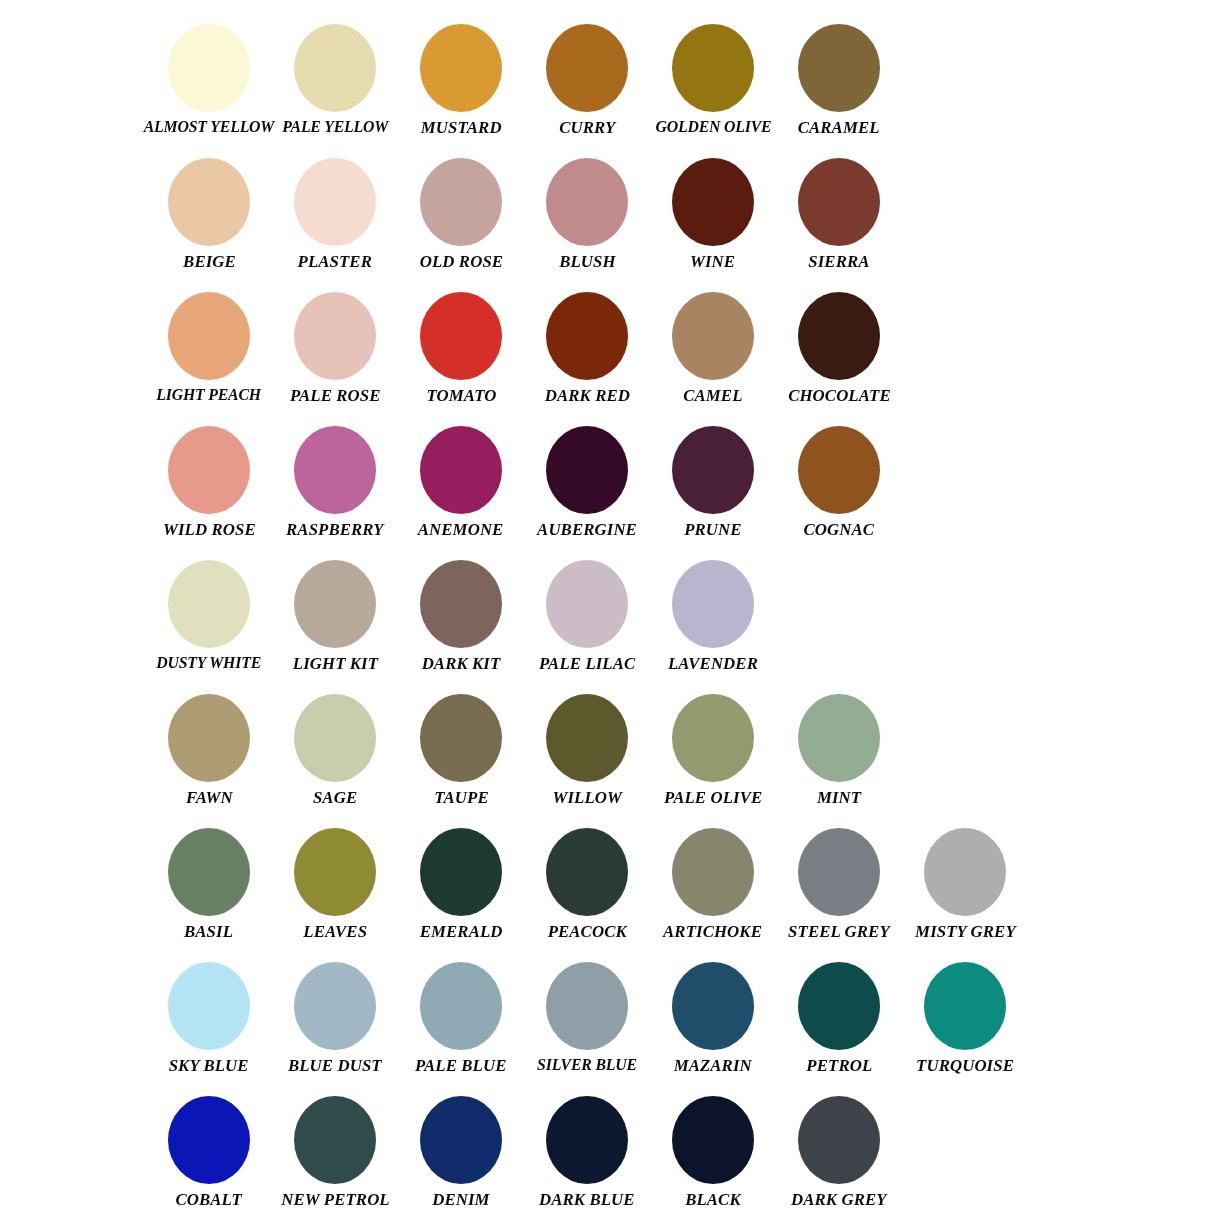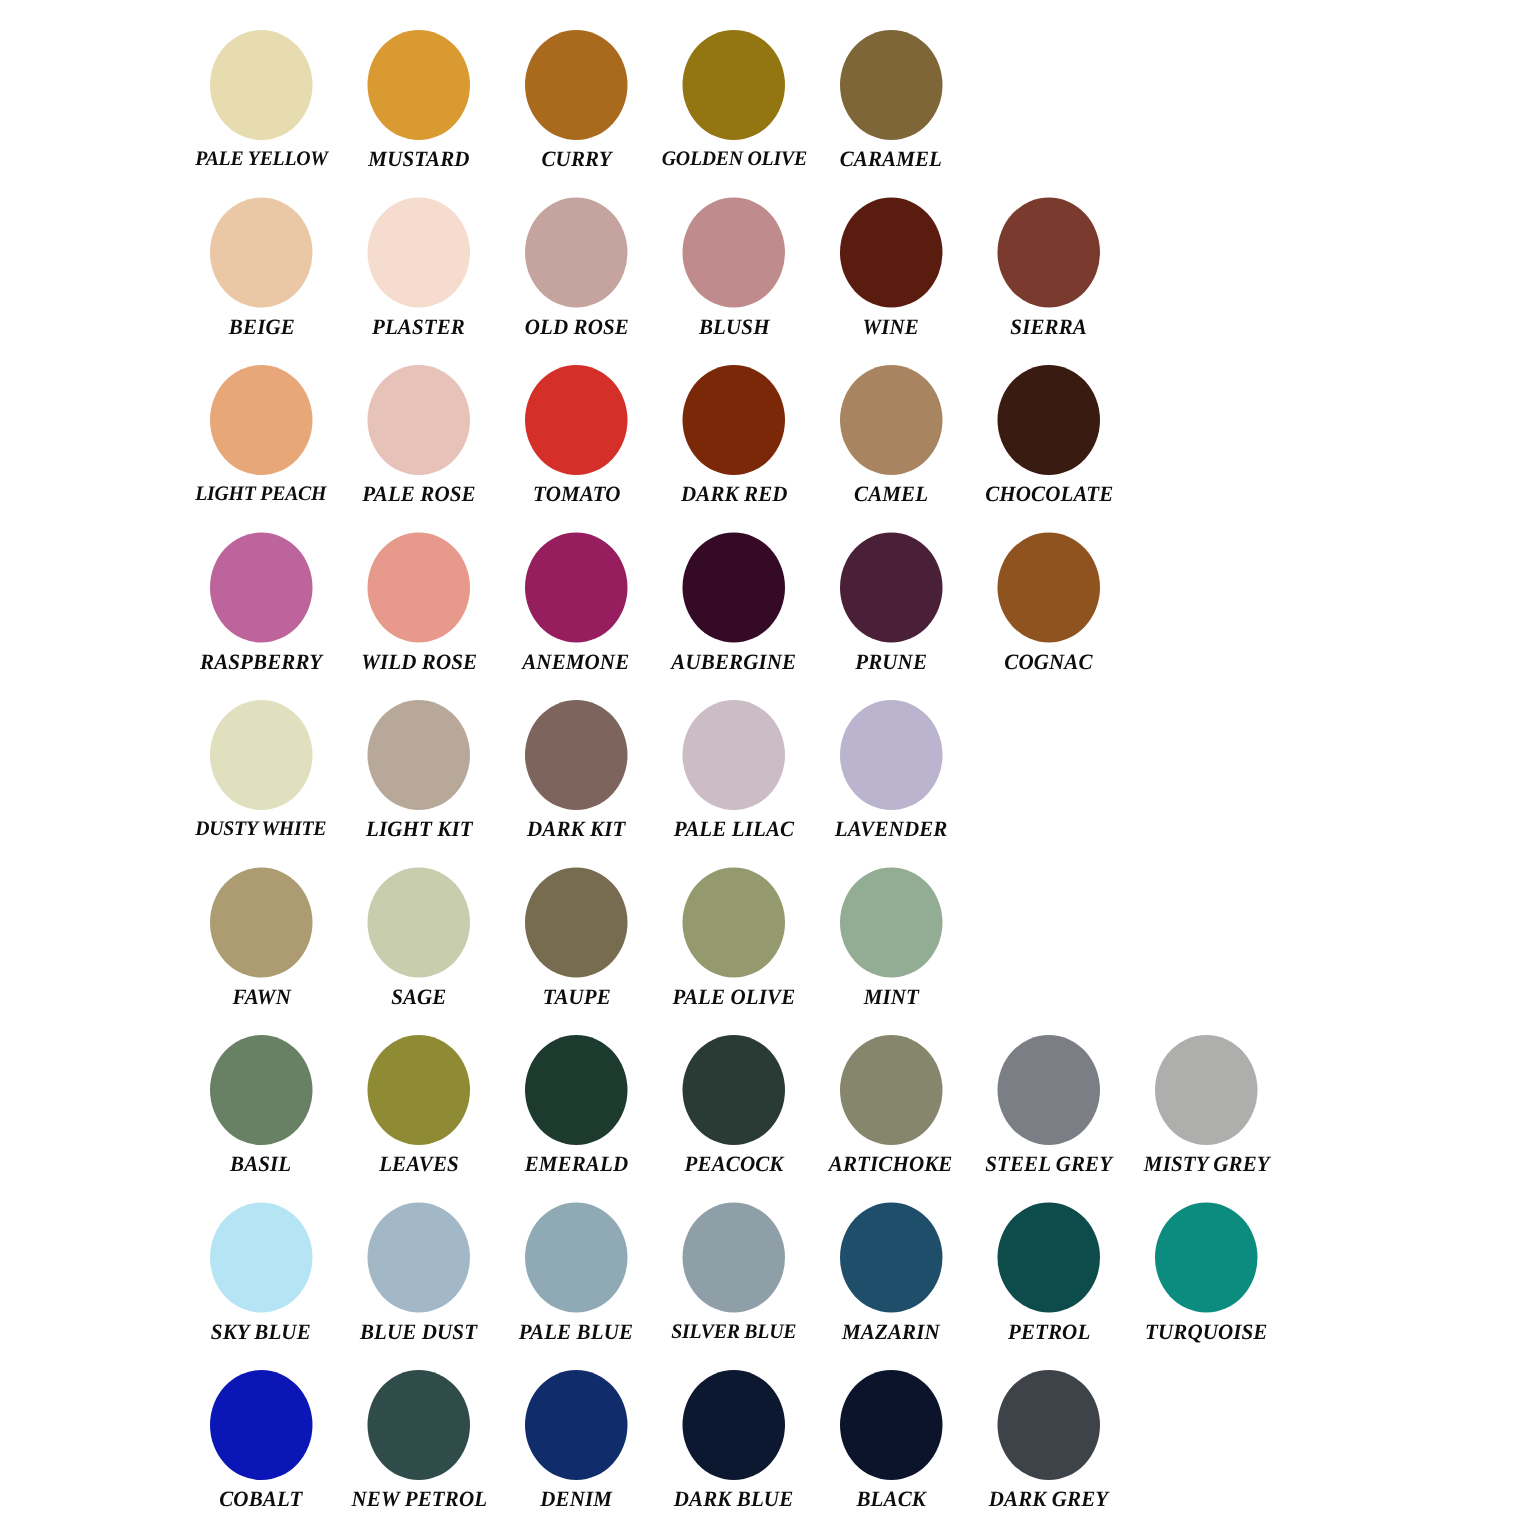--- a/index.html
+++ b/index.html
@@ -61,20 +61,24 @@
     font-size: 16.5px;
     letter-spacing: -0.2px;
   }
 </style>
 </head>
 <body>
 
 <div id="palette-sheet">
     <div class="palette-row">
       <div class="swatch-cell">
+        <span class="swatch-dot" style="background-color: rgb(251, 248, 213);"></span>
+        <span class="swatch-label tight">ALMOST YELLOW</span>
+      </div>
+      <div class="swatch-cell">
         <span class="swatch-dot" style="background-color: rgb(231, 220, 176);"></span>
         <span class="swatch-label tight">PALE YELLOW</span>
       </div>
       <div class="swatch-cell">
         <span class="swatch-dot" style="background-color: rgb(217, 154, 49);"></span>
         <span class="swatch-label">MUSTARD</span>
       </div>
       <div class="swatch-cell">
         <span class="swatch-dot" style="background-color: rgb(169, 106, 30);"></span>
         <span class="swatch-label">CURRY</span>
@@ -135,28 +139,28 @@
         <span class="swatch-dot" style="background-color: rgb(169, 132, 97);"></span>
         <span class="swatch-label">CAMEL</span>
       </div>
       <div class="swatch-cell">
         <span class="swatch-dot" style="background-color: rgb(57, 27, 17);"></span>
         <span class="swatch-label">CHOCOLATE</span>
       </div>
     </div>
     <div class="palette-row">
       <div class="swatch-cell">
+        <span class="swatch-dot" style="background-color: rgb(231, 154, 139);"></span>
+        <span class="swatch-label">WILD ROSE</span>
+      </div>
+      <div class="swatch-cell">
         <span class="swatch-dot" style="background-color: rgb(188, 100, 155);"></span>
         <span class="swatch-label">RASPBERRY</span>
       </div>
       <div class="swatch-cell">
-        <span class="swatch-dot" style="background-color: rgb(231, 154, 139);"></span>
-        <span class="swatch-label">WILD ROSE</span>
-      </div>
-      <div class="swatch-cell">
         <span class="swatch-dot" style="background-color: rgb(150, 30, 94);"></span>
         <span class="swatch-label">ANEMONE</span>
       </div>
       <div class="swatch-cell">
         <span class="swatch-dot" style="background-color: rgb(53, 10, 38);"></span>
         <span class="swatch-label">AUBERGINE</span>
       </div>
       <div class="swatch-cell">
         <span class="swatch-dot" style="background-color: rgb(74, 32, 57);"></span>
         <span class="swatch-label">PRUNE</span>
@@ -193,20 +197,24 @@
         <span class="swatch-dot" style="background-color: rgb(173, 155, 114);"></span>
         <span class="swatch-label">FAWN</span>
       </div>
       <div class="swatch-cell">
         <span class="swatch-dot" style="background-color: rgb(200, 205, 174);"></span>
         <span class="swatch-label">SAGE</span>
       </div>
       <div class="swatch-cell">
         <span class="swatch-dot" style="background-color: rgb(119, 107, 80);"></span>
         <span class="swatch-label">TAUPE</span>
+      </div>
+      <div class="swatch-cell">
+        <span class="swatch-dot" style="background-color: rgb(92, 90, 45);"></span>
+        <span class="swatch-label">WILLOW</span>
       </div>
       <div class="swatch-cell">
         <span class="swatch-dot" style="background-color: rgb(148, 153, 110);"></span>
         <span class="swatch-label">PALE OLIVE</span>
       </div>
       <div class="swatch-cell">
         <span class="swatch-dot" style="background-color: rgb(147, 172, 148);"></span>
         <span class="swatch-label">MINT</span>
       </div>
     </div>

